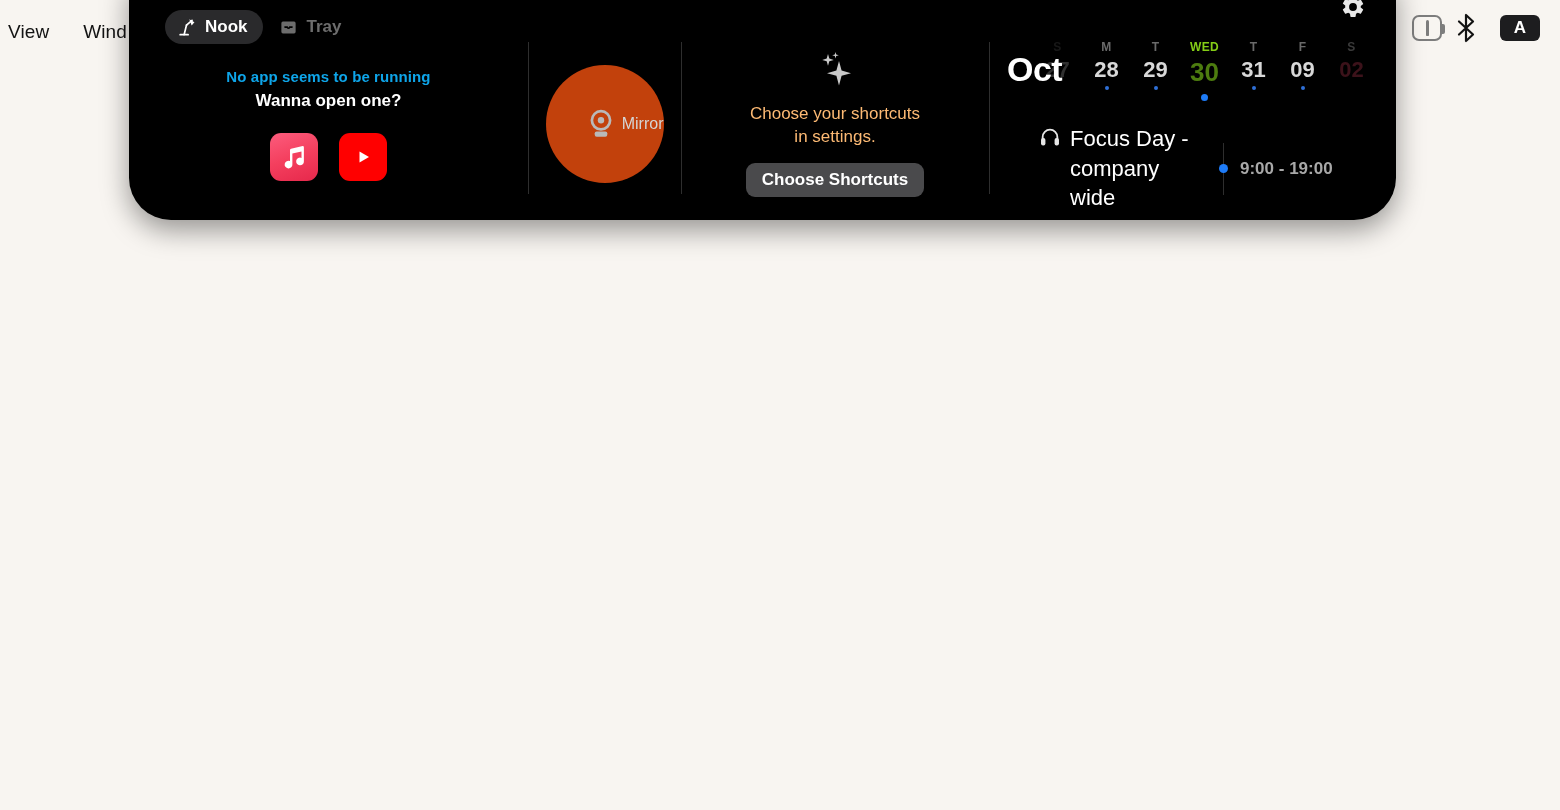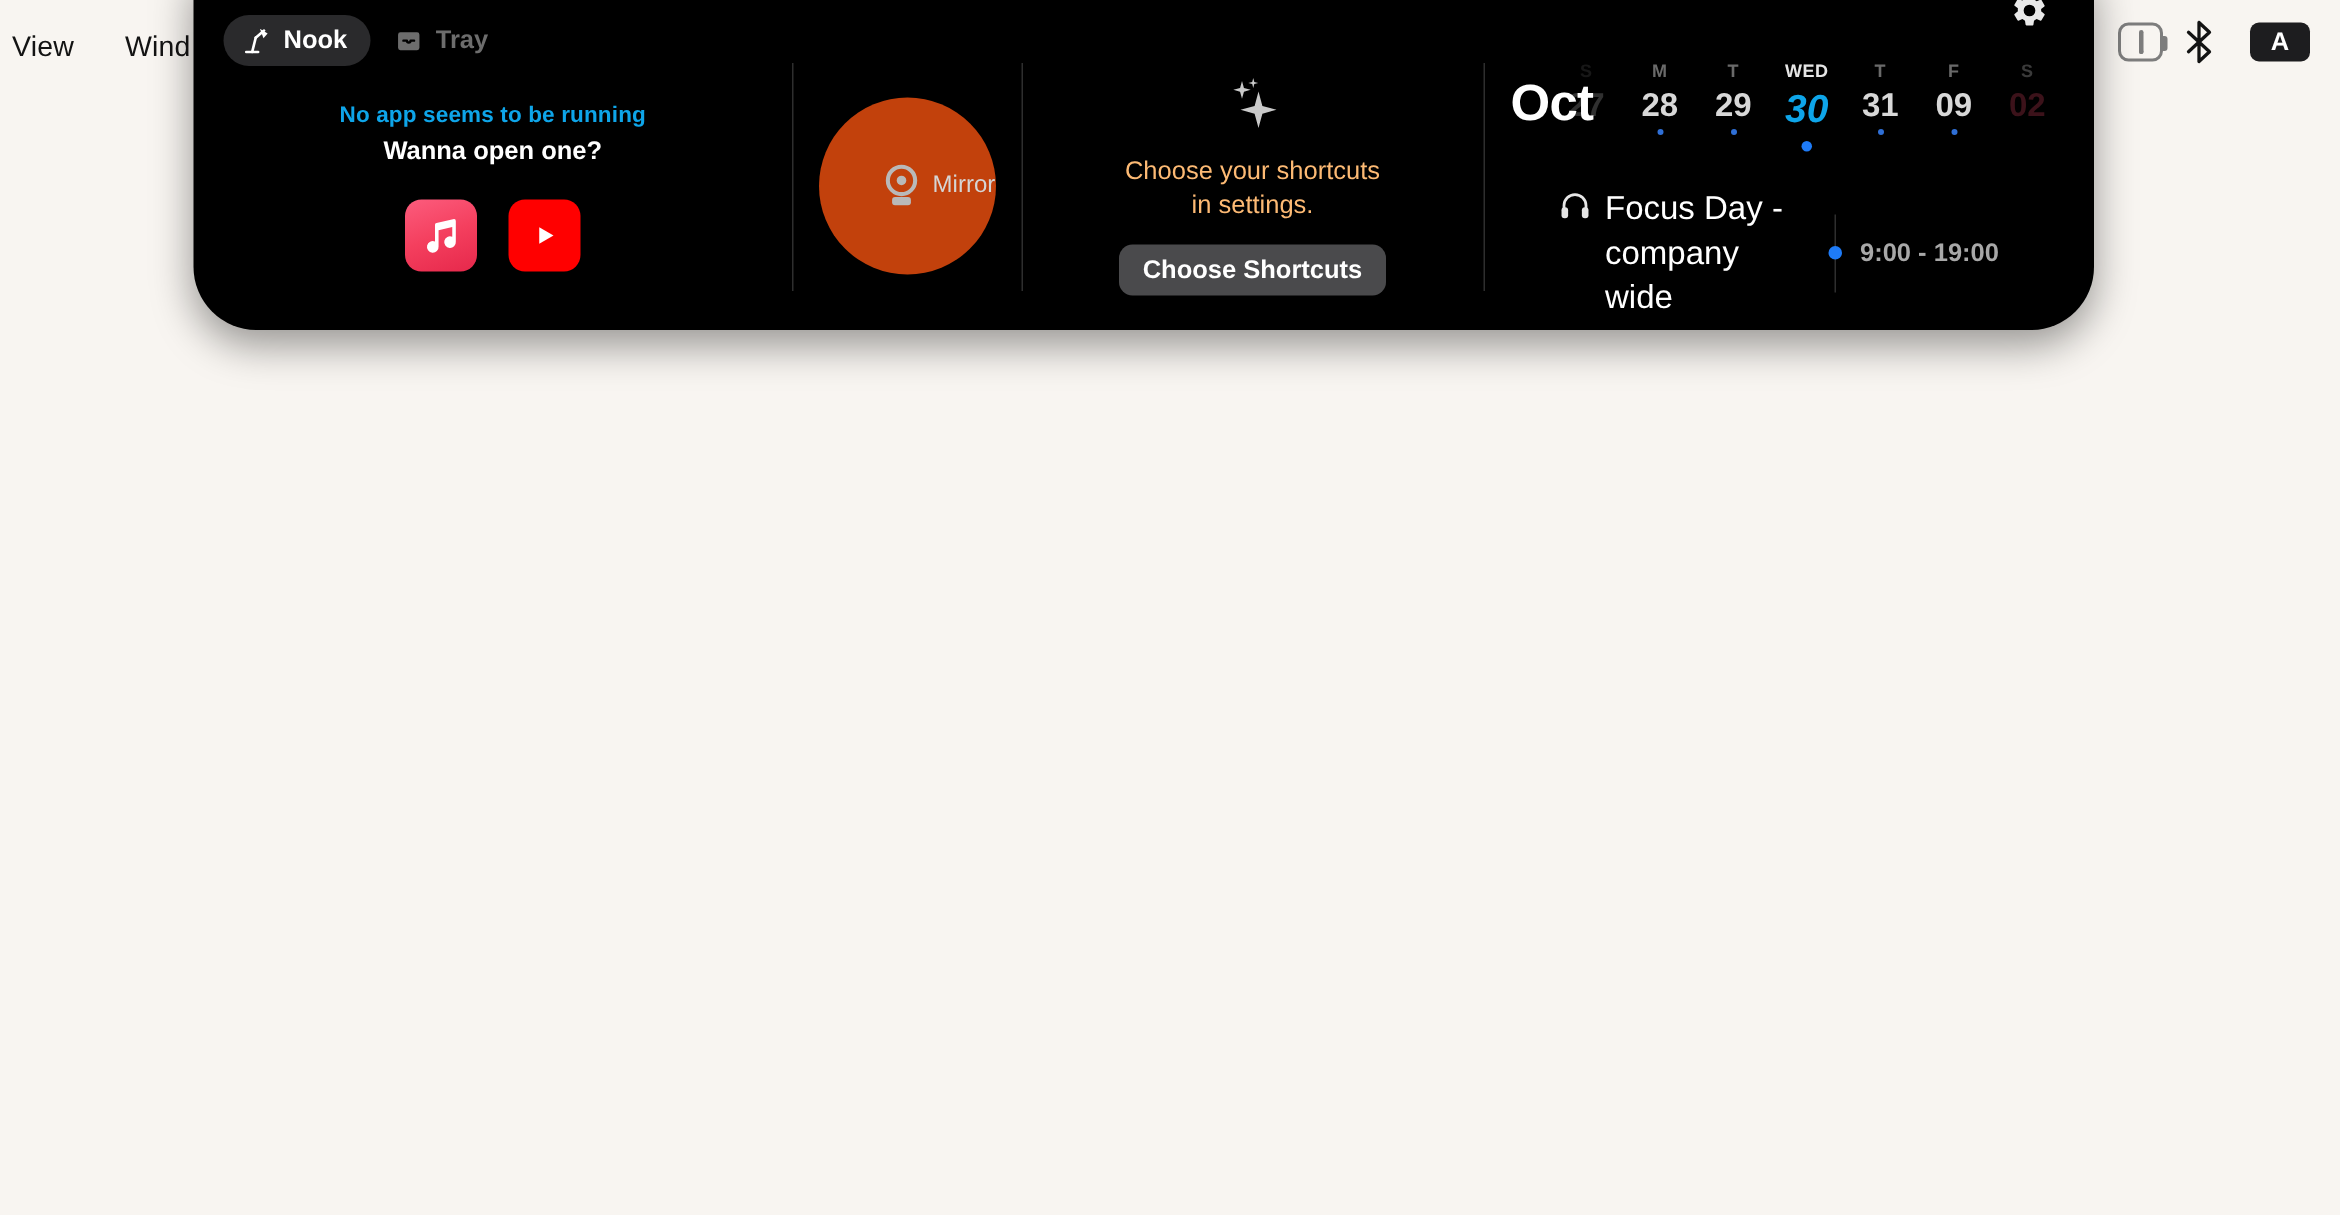--- a/index.html
+++ b/index.html
@@ -66,21 +66,21 @@
     width:1267px; height:240px;
     background:#000000;
     border-radius:0 0 42px 42px;
     box-shadow:0 10px 28px rgba(0,0,0,.40);
     z-index:10;
     overflow:hidden;
   }
 
   
   .tabs {
-    position:absolute; left:20px; top:30px;
+    position:absolute; left:36px; top:30px;
     display:flex; align-items:center; gap:4px;
   }
   .tab {
     display:flex; align-items:center; gap:9px;
     padding:7px 15px 7px 12px;
     border-radius:18px;
     font-size:17px; font-weight:700;
     color:#6d6d6d;
     cursor:default;
   }
@@ -148,22 +148,22 @@
     display:flex; align-items:flex-start;
   }
   .day-cell {
     width:49px; display:flex; flex-direction:column; align-items:center;
   }
   .dow { font-size:12px; font-weight:700; color:#6a6a6a; letter-spacing:.3px; height:15px; }
   .dnum { font-size:22px; font-weight:700; color:#d8d8d8; margin-top:4px; line-height:1; }
   .daydot { width:4px; height:4px; border-radius:50%; background:#2f6fd6; margin-top:5px; }
   .daydot.hidden { background:transparent; }
 
-  .day-cell.today .dow { color:#e5e5e5; }
-  .day-cell.today .dnum { color:#0ea5e9; font-size:26px;font-style:italic; }
+  .day-cell.today .dow { color:#84cc16; }
+  .day-cell.today .dnum { color:#4d7c0f; font-size:26px; }
   .day-cell.today .daydot { width:7px; height:7px; background:#1e7bf7; margin-top:9px; }
 
   .day-cell.faded-left { opacity:.22; }
   .day-cell.faded-right .dnum { color:#6e2230; }
   .day-cell.faded-right { opacity:.55; }
 
   .event-row {
     position:absolute; left:50px; top:96px;
     display:flex; align-items:center; gap:0;
   }

